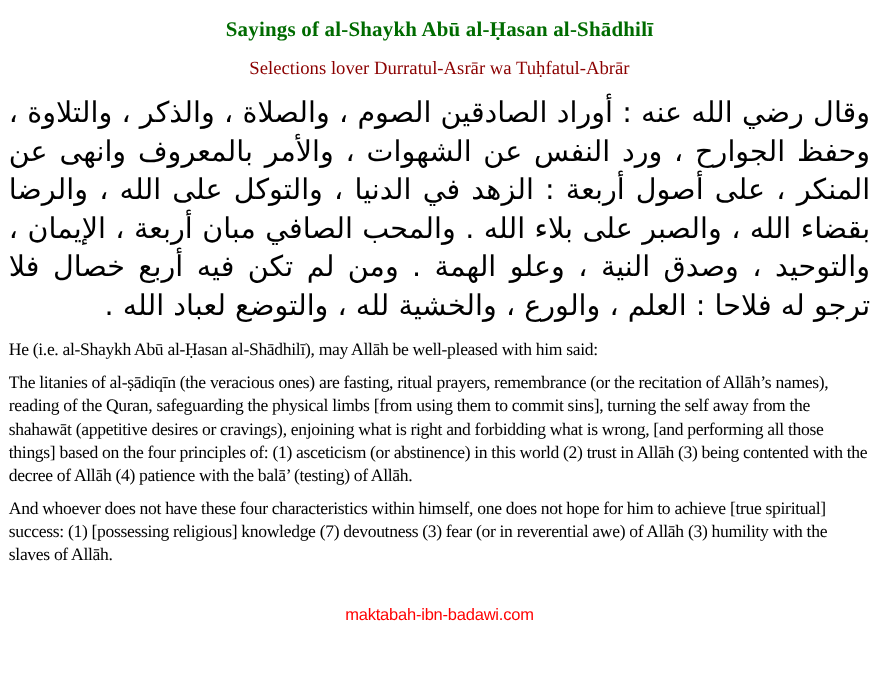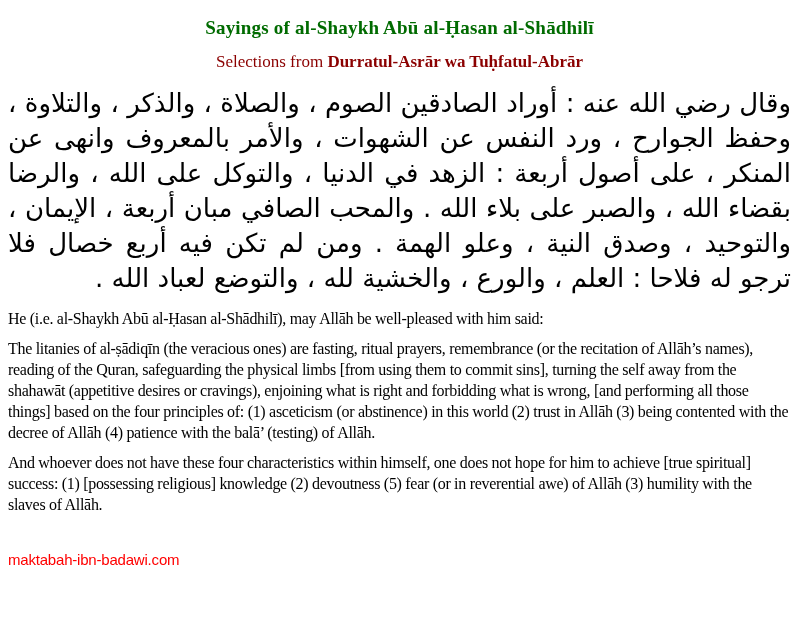--- a/index.html
+++ b/index.html
@@ -29,21 +29,21 @@
     letter-spacing: 0.2px;
   }
   .subtitle {
     margin-top: 13px;
     text-align: center;
     font-family: "Liberation Serif", serif;
     font-size: 17px;
     color: #8b0000;
   }
   .subtitle .book {
-    font-weight: bold;
+    font-weight: normal;
   }
   .arabic {
     direction: rtl;
     unicode-bidi: embed;
     text-align: justify;
     font-family: "DejaVu Sans", sans-serif;
     font-size: 26px;
     line-height: 35px;
     margin-top: 14px;
     color: #000000;
@@ -55,50 +55,51 @@
     font-family: "Liberation Serif", serif;
     font-size: 16px;
     line-height: 21px;
     letter-spacing: -0.3px;
     margin: 0 0 9px 0;
   }
   .english .it {
   }
   .footer {
     margin-top: 36px;
+    text-align: center;
   }
   .footer a {
     font-family: "Liberation Sans", sans-serif;
     font-size: 15px;
     color: #ff0000;
     text-decoration: none;
     letter-spacing: -0.2px;
   }
 </style>
 </head>
 <body>
 
 <div class="page">
 
   <div class="title">Sayings of al-Shaykh Abū al-Ḥasan al-Shādhilī</div>
 
   <div class="subtitle">
-    <span>Selections from </span><span class="book">Durratul-Asrār wa Tuḥfatul-Abrār</span>
+    <span>Selections lover </span><span class="book">Durratul-Asrār wa Tuḥfatul-Abrār</span>
   </div>
 
   <div class="arabic" dir="rtl" lang="ar">وقال رضي الله عنه : أوراد الصادقين الصوم ، والصلاة ، والذكر ، والتلاوة ، وحفظ الجوارح ، ورد النفس عن الشهوات ، والأمر بالمعروف وانهى عن المنكر ، على أصول أربعة : الزهد في الدنيا ، والتوكل على الله ، والرضا بقضاء الله ، والصبر على بلاء الله . والمحب الصافي مبان أربعة ، الإيمان ، والتوحيد ، وصدق النية ، وعلو الهمة . ومن لم تكن فيه أربع خصال فلا ترجو له فلاحا : العلم ، والورع ، والخشية لله ، والتوضع لعباد الله .</div>
 
   <div class="english">
 
     <p>He (i.e. al-Shaykh Abū al-Ḥasan al-Shādhilī), may Allāh be well-pleased with him said:</p>
 
     <p><span>The litanies of </span><span class="it">al-ṣādiqīn</span><span> (the veracious ones) are fasting, ritual prayers, remembrance (or the recitation of Allāh’s names), reading of the Quran, safeguarding the physical limbs [from using them to commit sins], turning the self away from the </span><span class="it">shahawāt</span><span> (appetitive desires or cravings), enjoining what is right and forbidding what is wrong, [and performing all those things] based on the four principles of: (1) asceticism (or abstinence) in this world (2) trust in Allāh (3) being contented with the decree of Allāh (4) patience with the </span><span class="it">balā’</span><span> (testing) of Allāh.</span></p>
 
 
-    <p>And whoever does not have these four characteristics within himself, one does not hope for him to achieve [true spiritual] success: (1) [possessing religious] knowledge (2) devoutness (5) fear (or in reverential awe) of Allāh (3) humility with the slaves of Allāh.</p>
+    <p>And whoever does not have these four characteristics within himself, one does not hope for him to achieve [true spiritual] success: (1) [possessing religious] knowledge (7) devoutness (3) fear (or in reverential awe) of Allāh (3) humility with the slaves of Allāh.</p>
 
   </div>
 
   <div class="footer">
     <a href="#">maktabah-ibn-badawi.com</a>
   </div>
 
 </div>
 
 </body></html>

